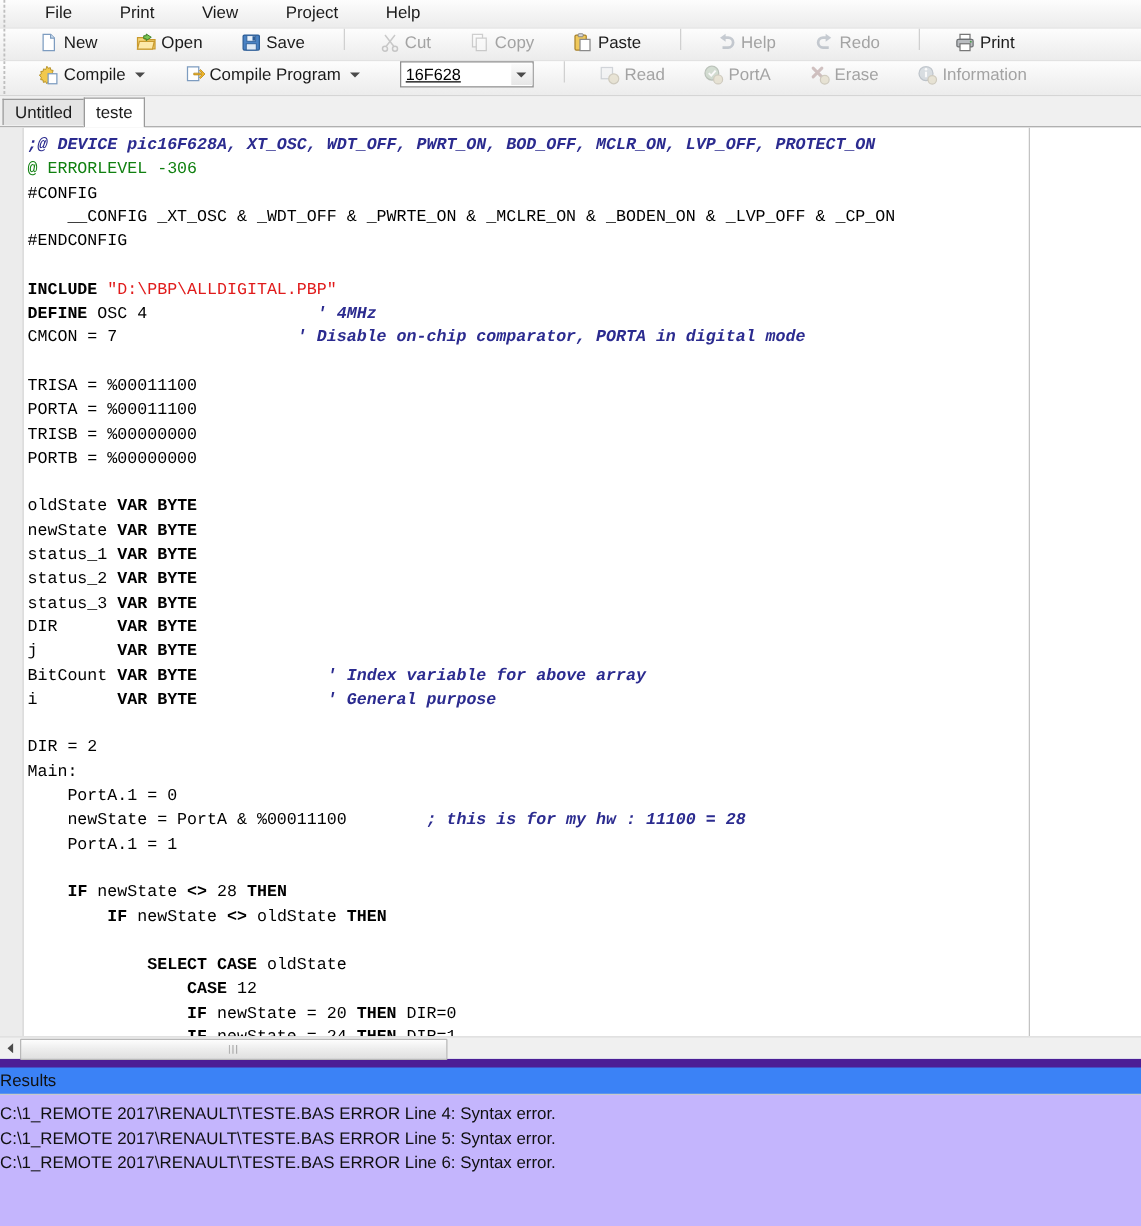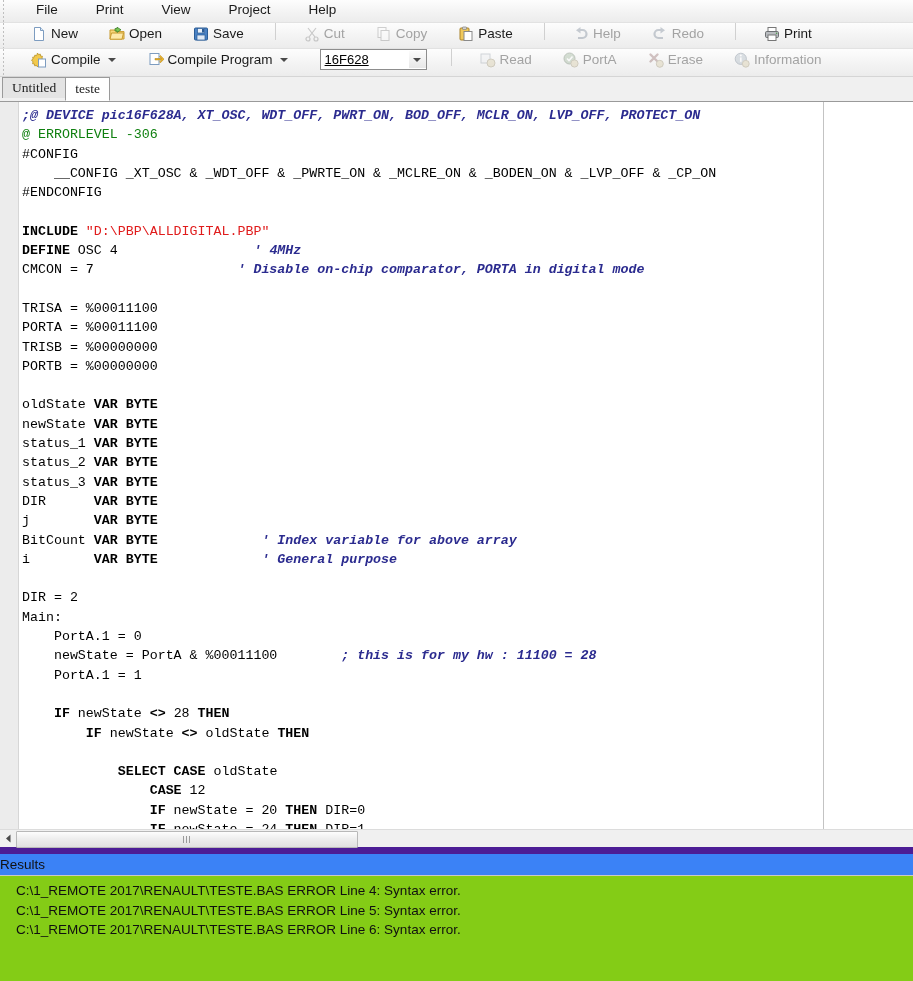--- a/index.html
+++ b/index.html
@@ -64,22 +64,22 @@
   }
   #device-combo .val{padding-left:4px;flex:1;color:#000;}
   #device-combo .btn{
     width:17px;height:17px;margin-right:0px;
     background:linear-gradient(to bottom,#fbfbfb,#e7e7e7);
     display:flex;align-items:center;justify-content:center;
   }
 
   
   #tabstrip{
-    height:24px;background:#f0f0f0;display:flex;align-items:flex-start;
-    padding-left:2px;border-bottom:1px solid #9a9a9a;position:relative;font-family:Liberation Serif, serif;
+    height:24px;background:#f0f0f0;display:flex;align-items:center;
+    padding-left:2px;border-bottom:1px solid #9a9a9a;position:relative;
   }
   .doc-tab{
     height:20px;line-height:20px;padding:0 9px;font-size:13.5px;
     border:1px solid #9a9a9a;border-bottom:none;margin-right:-1px;
     background:#e4e4e4;color:#1b1b1b;cursor:default;position:relative;
   }
   .doc-tab.active{
     background:#ffffff;height:22px;line-height:22px;z-index:3;
     margin-bottom:-1px;border-bottom:1px solid #fff;
   }
@@ -126,21 +126,21 @@
     background-size:3px 7px;
   }
 
   
   #results-header{
     height:21px;flex:0 0 21px;background:#3b82f6;
     border-top:7px solid #4c1d95;border-bottom:1px solid #c9c9c9;
     display:flex;align-items:center;padding-left:0;font-size:13.5px;color:#111;
   }
   #results-body{
-    flex:0 0 auto;height:100px;background:#84cc16;padding:5px 0 0 16px;
+    flex:0 0 auto;height:100px;background:#c4b5fd;padding:5px 0 0 0;
     font-size:13.5px;color:#101010;line-height:19.5px;overflow:hidden;
   }
   .res-line{white-space:pre;}
 </style>
 </head>
 <body>
 
 <div id="app">
 
   <div id="menubar" class="bar">

